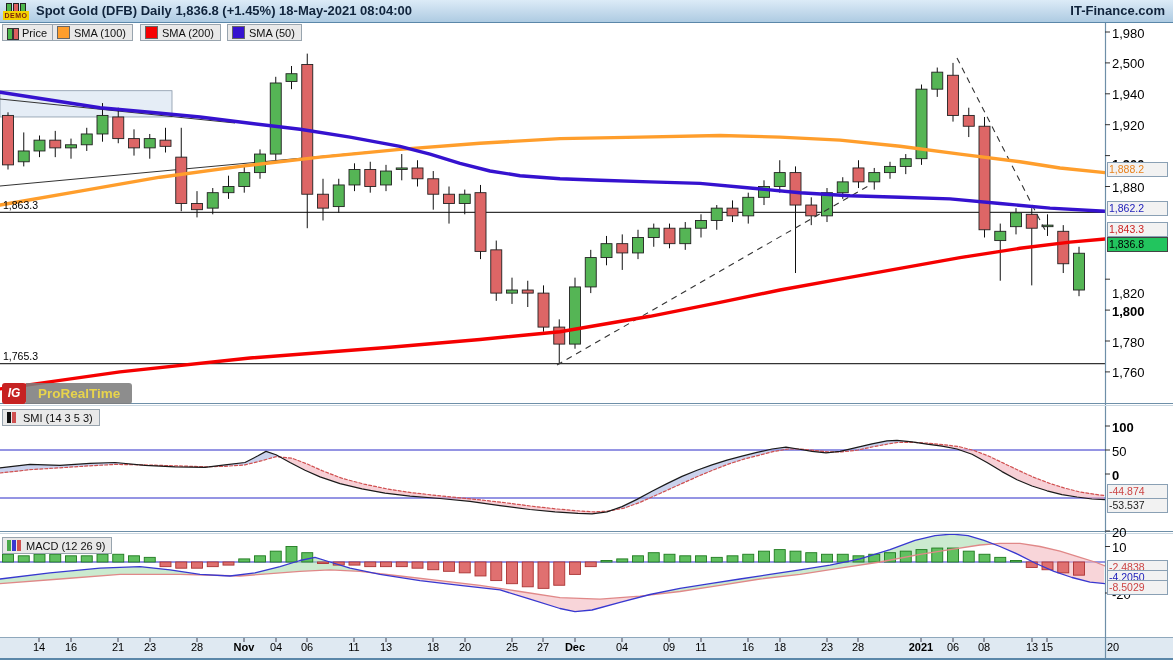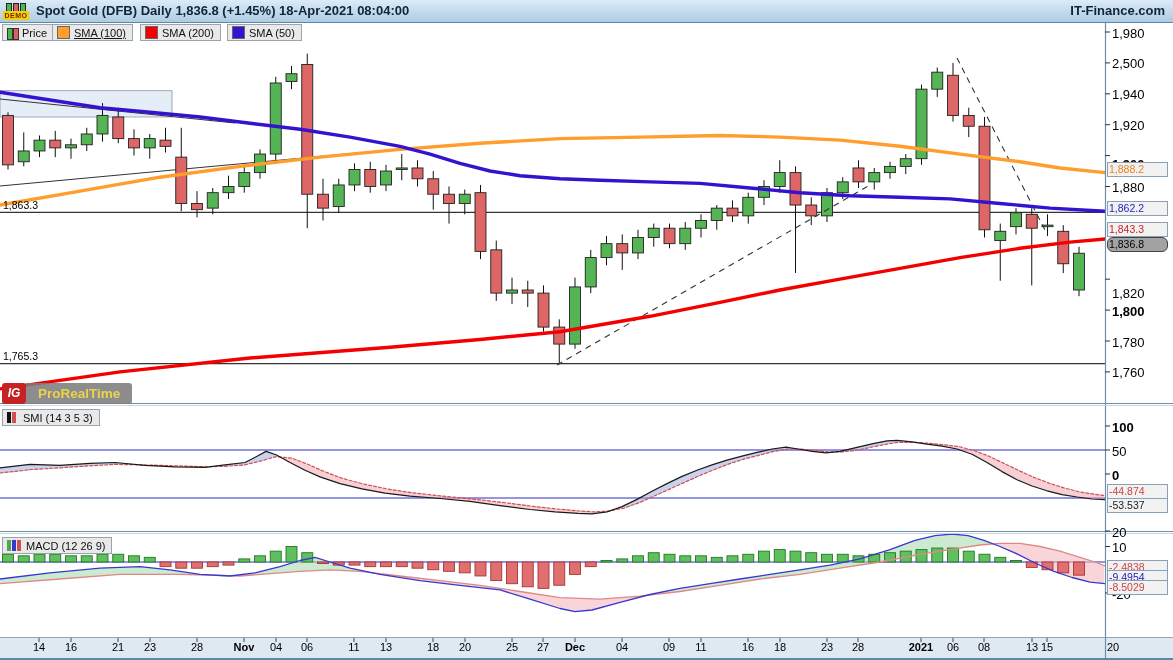--- a/index.html
+++ b/index.html
@@ -27,53 +27,53 @@
   .istripes i{position:absolute;top:0;width:4px;height:11px;}
   
   #xstrip{position:absolute;left:0;top:637px;width:1173px;height:21px;background:#dfe9f2;border-top:1px solid #8fa8bc;z-index:0;}
   #bottomedge{position:absolute;left:0;top:658px;width:1173px;height:2px;background:#5b87a9;z-index:2;}
   svg{position:absolute;left:0;top:0;z-index:1;}
   #labels{position:absolute;left:0;top:0;width:1173px;height:660px;z-index:2;pointer-events:none;}
   .ylab{position:absolute;left:1112px;font-size:13px;color:#000;white-space:nowrap;}
   .xlab{position:absolute;top:641px;width:40px;text-align:center;font-size:11px;color:#000;white-space:nowrap;}
   .b{font-weight:bold;}
   .badge{position:absolute;left:1107px;width:58px;height:13px;line-height:13px;font-size:10.5px;background:#f2f2f2;border:1px solid #8aa0b4;text-align:left;padding-left:1px;white-space:nowrap;z-index:2;}
-  .badge.gold{background:#a3a3a3;border-color:#444;color:#000;border-radius:6px;}
+  .badge.gold{background:#22c55e;border-color:#444;color:#000;}
   .lvl{position:absolute;left:3px;font-size:10.5px;color:#000;z-index:2;}
   
   #wm{position:absolute;left:2px;top:383px;display:flex;align-items:center;gap:0;z-index:2;}
   #wm .ig{width:24px;height:21px;background:#c62222;color:#fff;font-weight:bold;font-style:italic;font-size:12px;text-align:center;line-height:21px;border-radius:3px;}
   #wm .prt{height:21px;background:rgba(125,125,125,.88);color:#e8d44c;font-weight:bold;font-size:13.5px;line-height:21px;padding:0 12px;border-radius:0 3px 3px 0;}
 </style>
 </head>
 <body>
 
 <div id="app">
 
   <div id="titlebar">
     <div id="demo">
       <span class="candles">
           <i class="c1"></i>
           <i class="c2"></i>
           <i class="c3"></i>
         </span>
       <span class="tag">DEMO</span>
     </div>
-    <span id="charttitle">Spot Gold (DFB) Daily 1,836.8 (+1.45%) 18-Apr-2021 08:04:00</span>
+    <span id="charttitle">Spot Gold (DFB) Daily 1,836.8 (+1.45%) 18-May-2021 08:04:00</span>
     <span id="brand">IT-Finance.com</span>
   </div>
 
   <div class="chip" style="left:2px;top:24px;">
     <span class="cpair">
         <i class="g"></i>
         <i class="r"></i>
       </span>
     <span>Price</span>
   </div>
-  <div class="chip" style="left:52px;top:24px;text-decoration:underline;">
+  <div class="chip" style="left:52px;top:24px;">
     <span class="sw" style="background:#ff9e2c;"></span>
     <span>SMA (100)</span>
   </div>
   <div class="chip" style="left:140px;top:24px;">
     <span class="sw" style="background:#f50000;"></span>
     <span>SMA (200)</span>
   </div>
   <div class="chip" style="left:227px;top:24px;">
     <span class="sw" style="background:#3512cf;"></span>
     <span>SMA (50)</span>
@@ -456,16 +456,16 @@
       <div class="xlab" style="left: 1012px;">13</div>
       <div class="xlab" style="left: 1027px;">15</div>
       <div class="xlab" style="left: 1093px;">20</div>
       <div class="badge" style="top: 161.5px; color: rgb(232, 130, 30); border-color: rgb(138, 160, 180);">1,888.2</div>
       <div class="badge" style="top: 200.5px; color: rgb(34, 34, 187); border-color: rgb(138, 160, 180);">1,862.2</div>
       <div class="badge" style="top: 221.5px; color: rgb(204, 34, 34); border-color: rgb(138, 160, 180);">1,843.3</div>
       <div class="badge gold" style="top: 236.5px;">1,836.8</div>
       <div class="badge" style="top: 483.5px; color: rgb(204, 68, 68); border-color: rgb(138, 160, 180);">-44.874</div>
       <div class="badge" style="top: 497.5px; color: rgb(34, 34, 34); border-color: rgb(138, 160, 180);">-53.537</div>
       <div class="badge" style="top: 559.5px; color: rgb(204, 68, 68); border-color: rgb(138, 160, 180);">-2.4838</div>
-      <div class="badge" style="top: 569.5px; color: rgb(34, 34, 187); border-color: rgb(138, 160, 180);">-9.4954</div>
+      <div class="badge" style="top: 569.5px; color: rgb(34, 34, 187); border-color: rgb(138, 160, 180);">-4.2050</div>
       <div class="badge" style="top: 579.5px; color: rgb(204, 68, 68); border-color: rgb(138, 160, 180);">-8.5029</div>
     </div>
 </div>
 
 </body></html>

